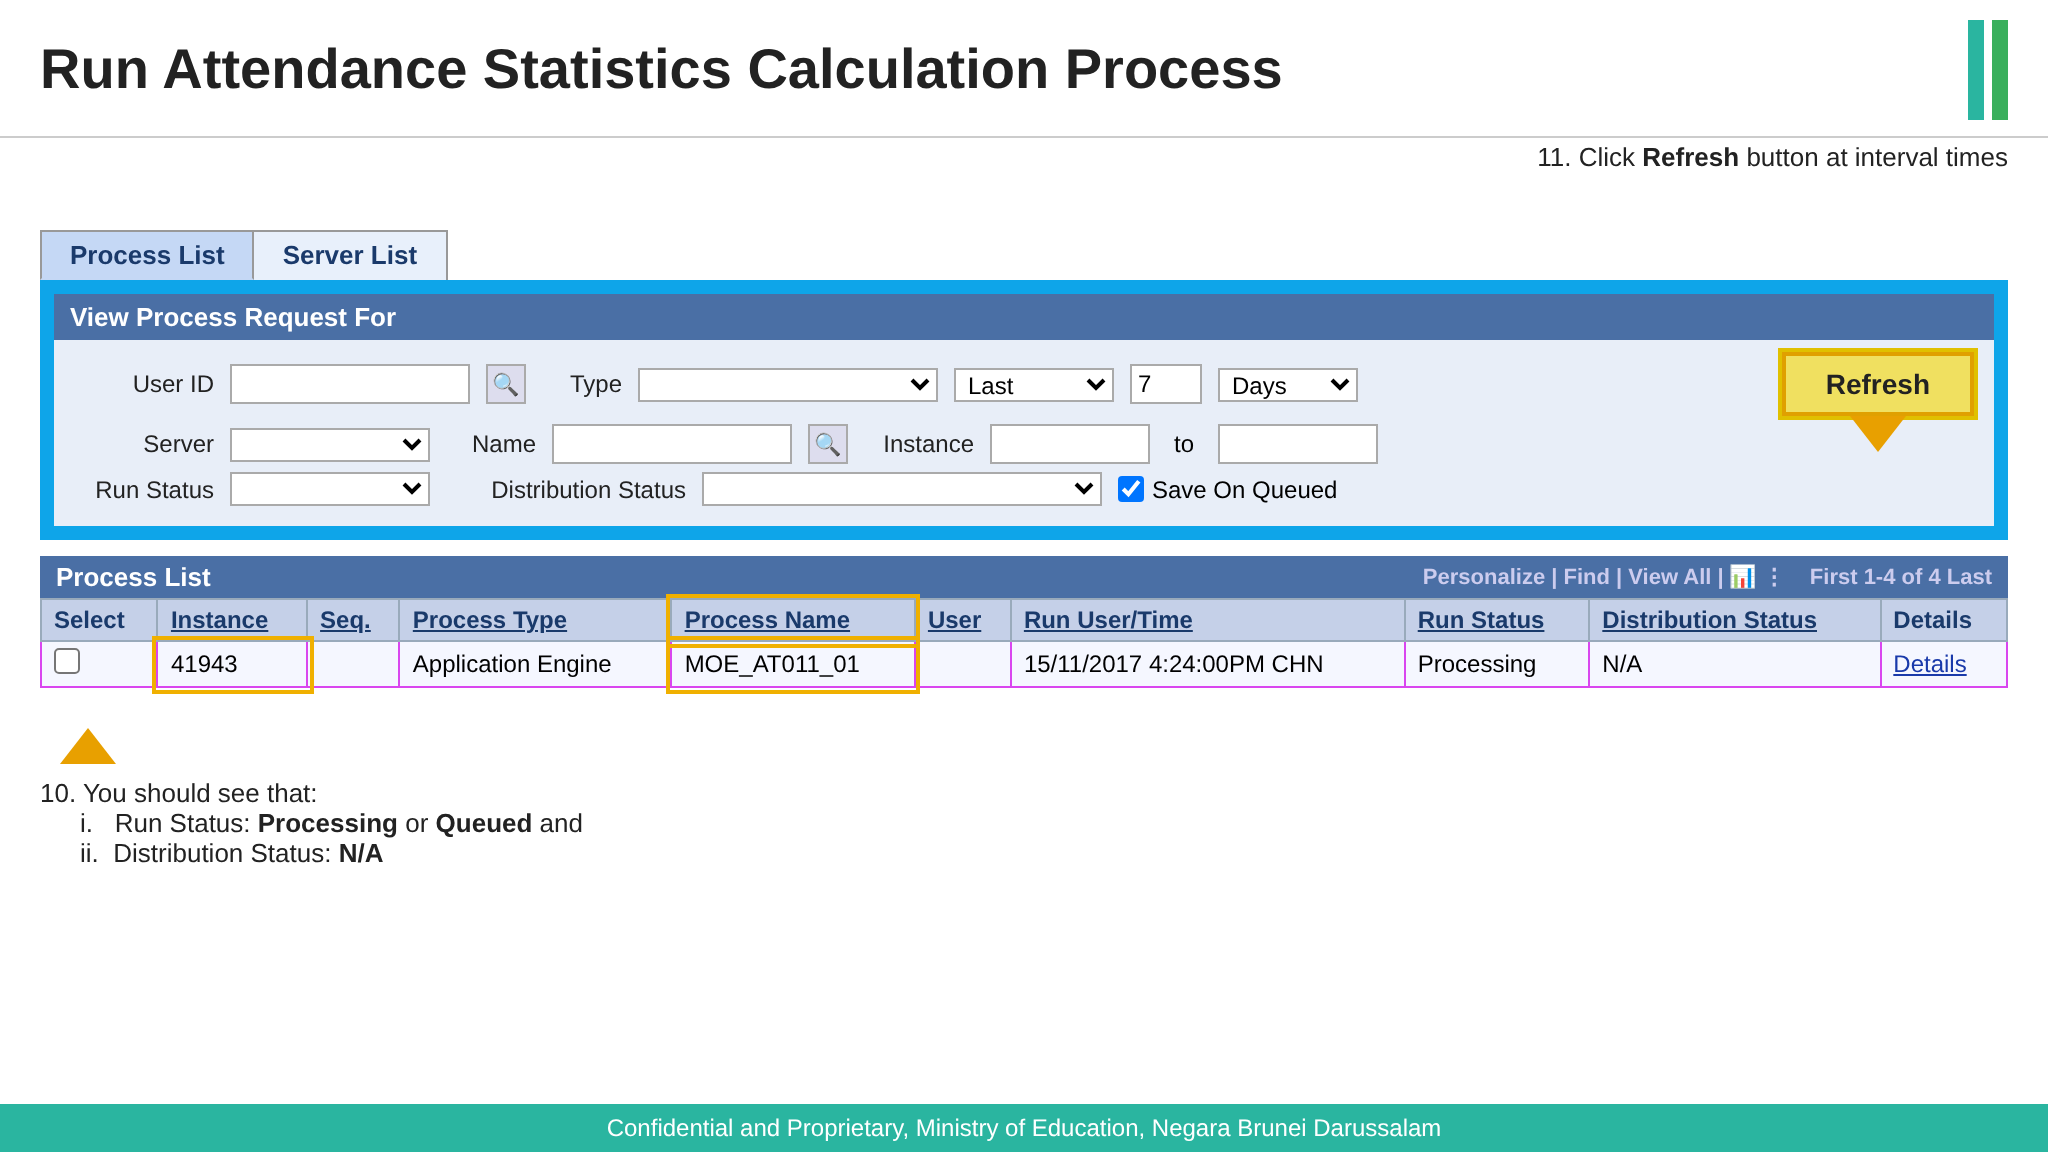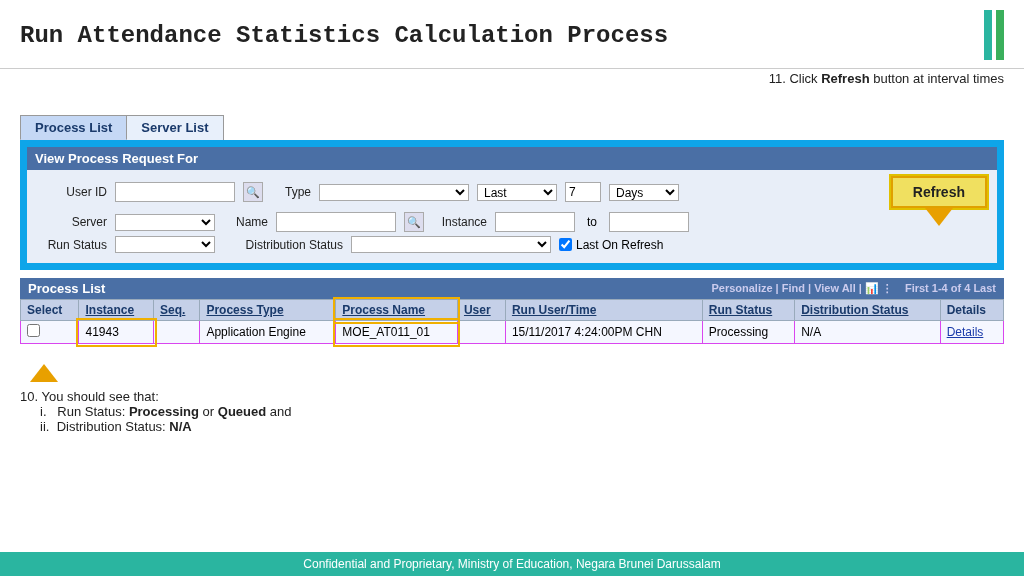--- a/index.html
+++ b/index.html
@@ -15,25 +15,24 @@
 
     
     .header {
       background: #fff;
       padding: 10px 20px 8px 20px;
       display: flex;
       align-items: center;
       border-bottom: 1px solid #ccc;
     }
     .header-title {
-      font-size: 24px;
+      font-size: 28px;
       font-weight: bold;
       color: #222;
       flex: 1;
-      font-family: Liberation Mono, monospace;
     }
     .header-accent {
       display: flex;
       gap: 4px;
       margin-left: 10px;
     }
     .accent-bar {
       width: 8px;
       height: 50px;
     }
@@ -325,21 +324,21 @@
         <option></option>
       </select>
 
       <span class="form-label" style="min-width:120px;">Distribution Status</span>
       <select class="form-select form-select-lg">
         <option></option>
       </select>
 
       <label class="checkbox-label">
         <input type="checkbox" checked="" style="">
-        <span>Last On Refresh</span>
+        <span>Save On Queued</span>
       </label>
     </div>
 
   </div>
 </div>
 
 <div class="process-list-section">
   <div class="process-list-header">
     <span>Process List</span>
     <span class="process-list-nav">

